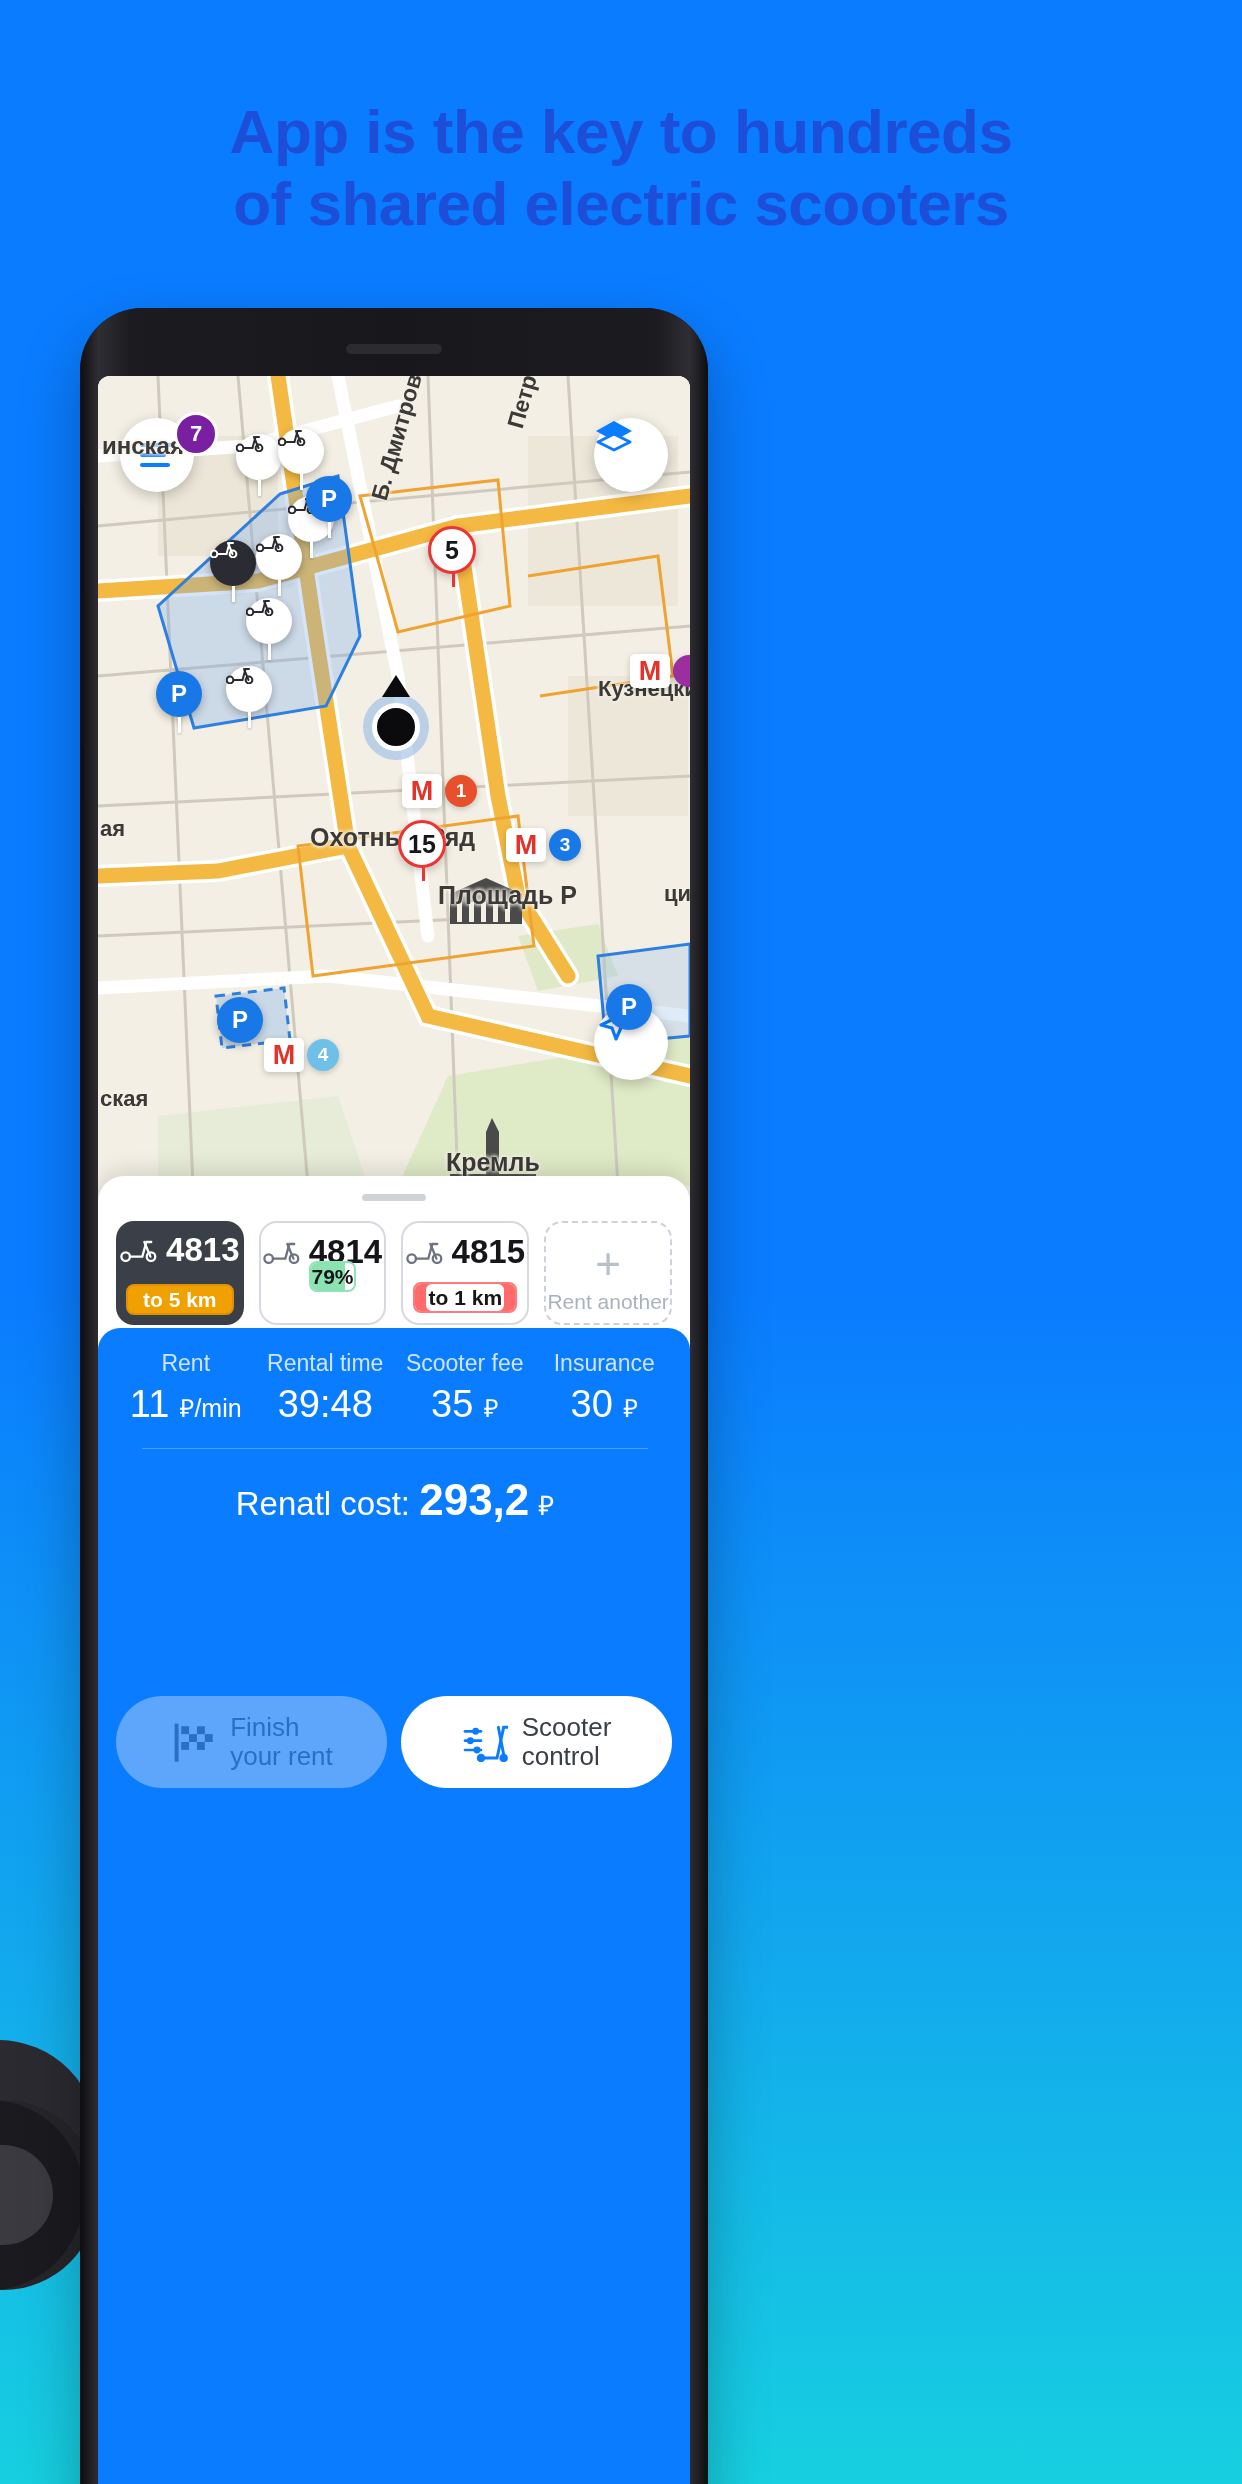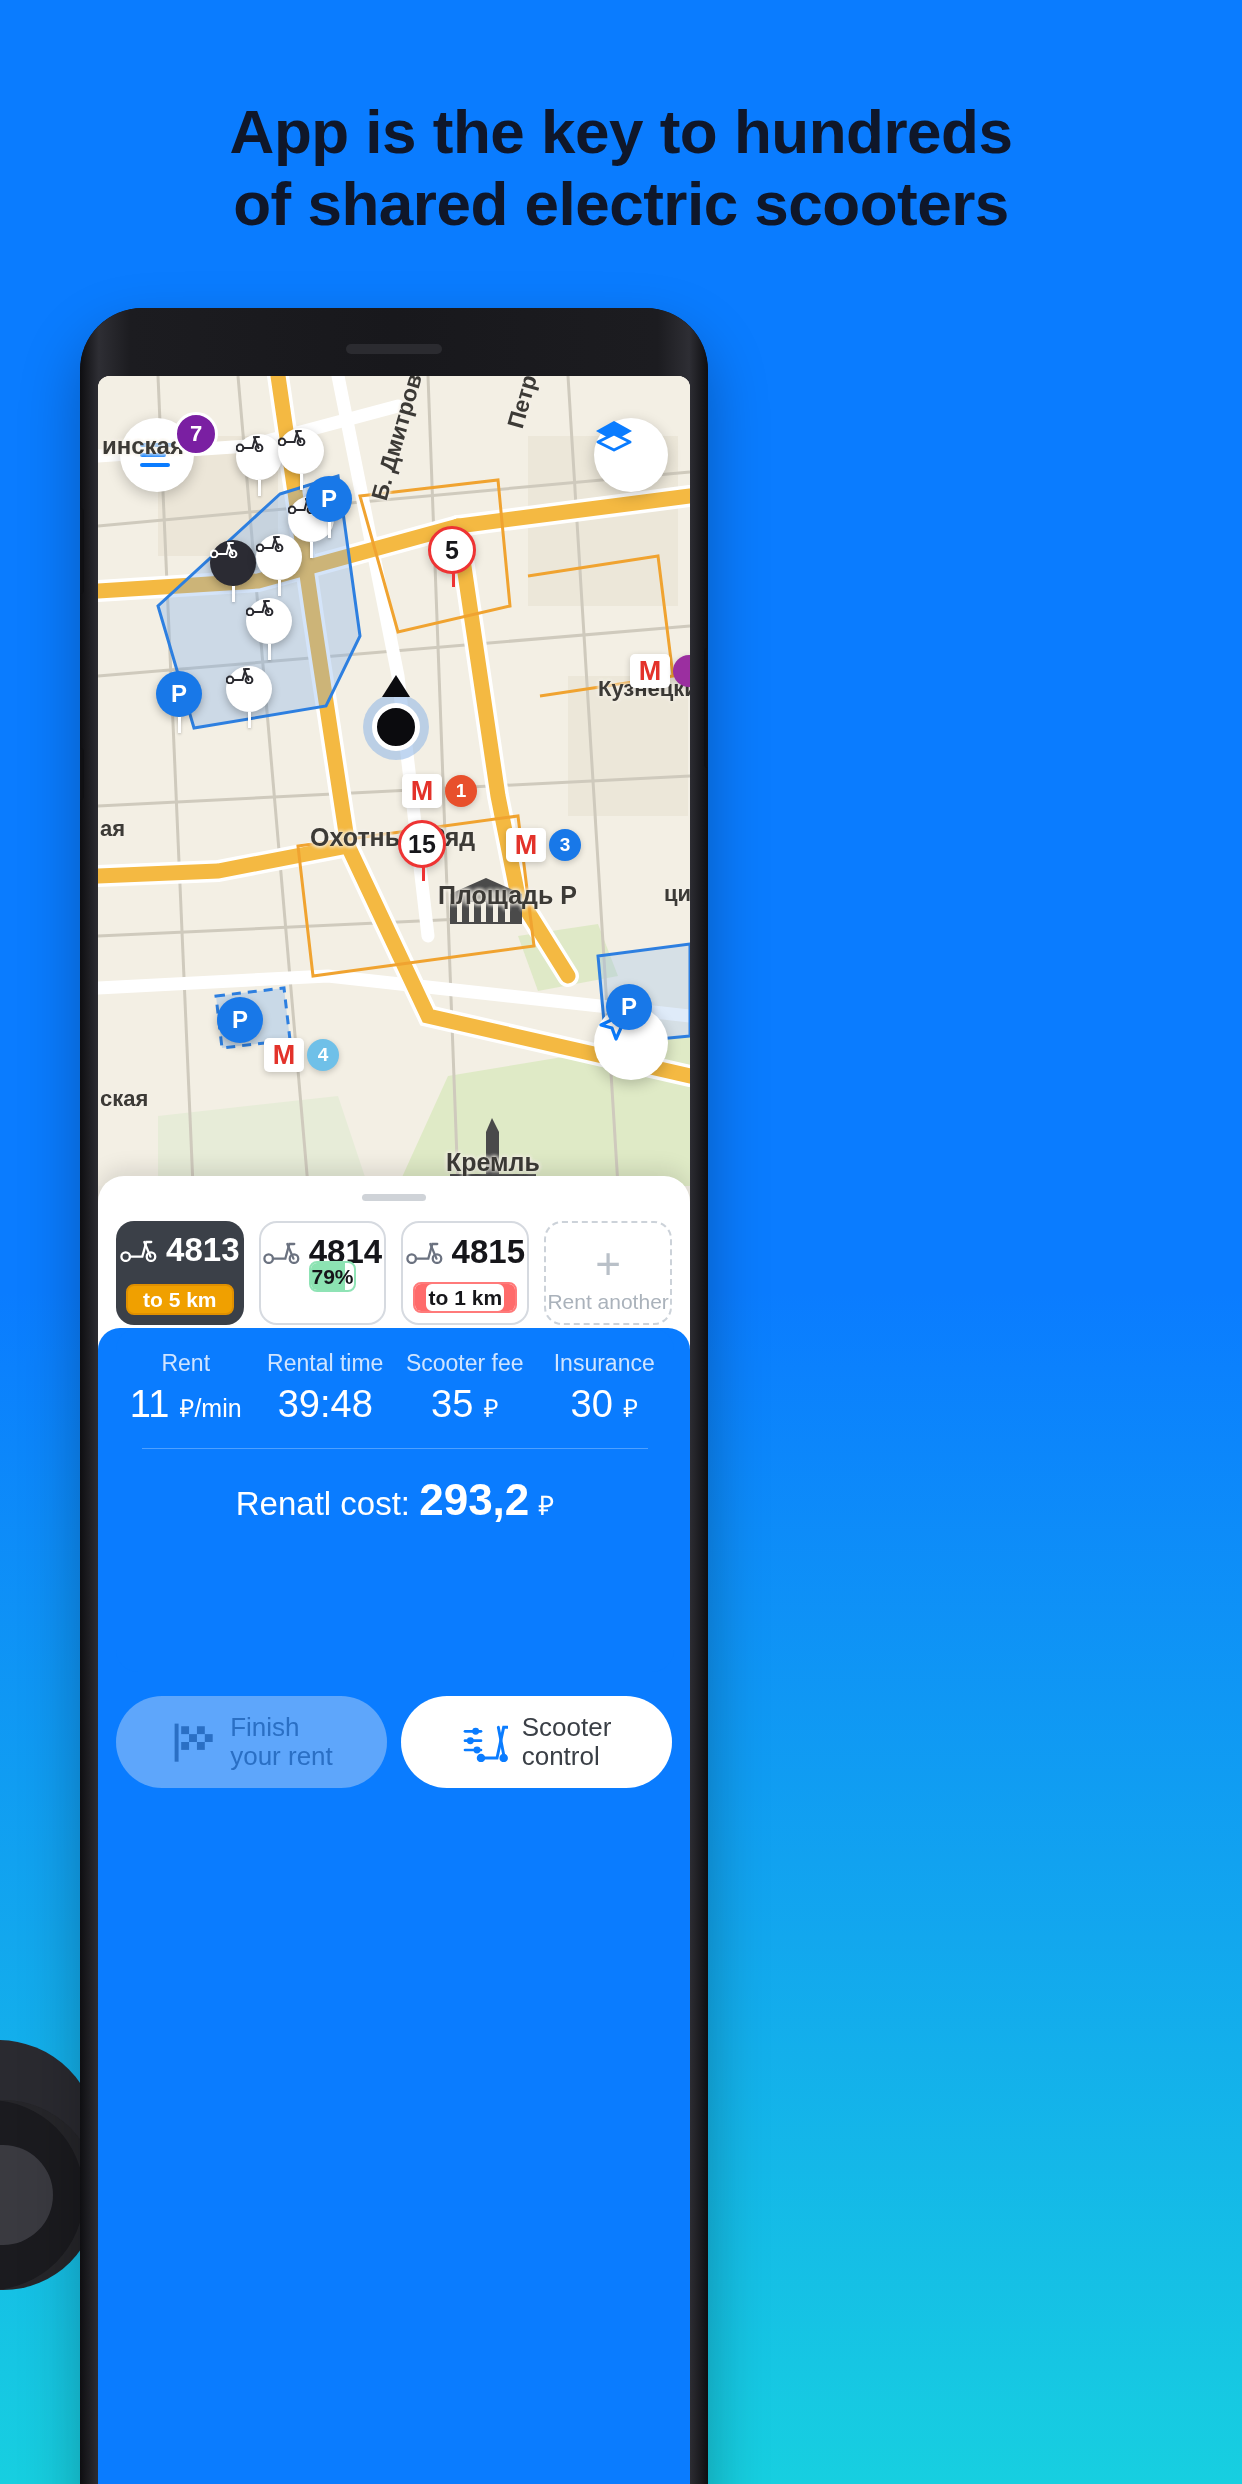--- a/index.html
+++ b/index.html
@@ -6,21 +6,21 @@
   html,body { width:1242px; height:2484px; overflow:hidden; }
   body {
     font-family:"Liberation Sans", sans-serif;
     background:linear-gradient(180deg,#0a7cff 0%, #0a7cff 52%, #12a7ee 78%, #17cfe0 100%);
     position:relative;
   }
 
   
   .headline {
     position:absolute; top:96px; left:0; width:1242px;
-    text-align:center; color:#0f172a;
+    text-align:center; color:#1d4ed8;
     font-size:62px; font-weight:bold; line-height:1.16;
     letter-spacing:-0.5px;
   }
   .headline .l2 { display:block; }
 
   
   .wheel-deco {
     position:absolute; left:-52px; top:2000px; width:190px; height:310px;
     pointer-events:none;
   }

